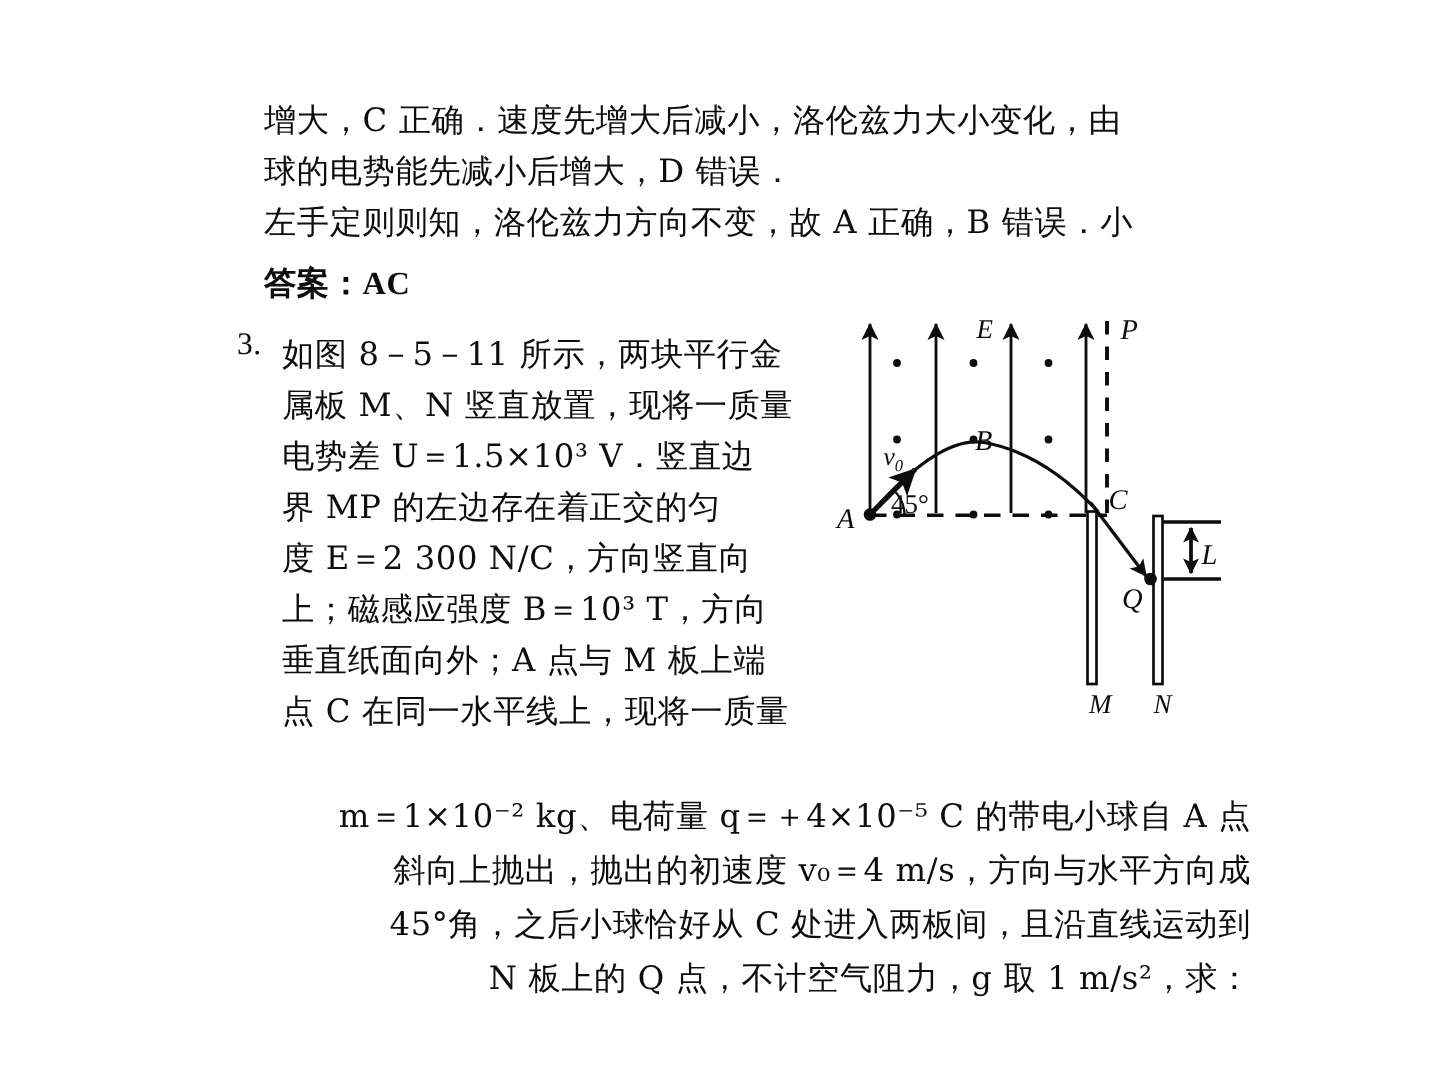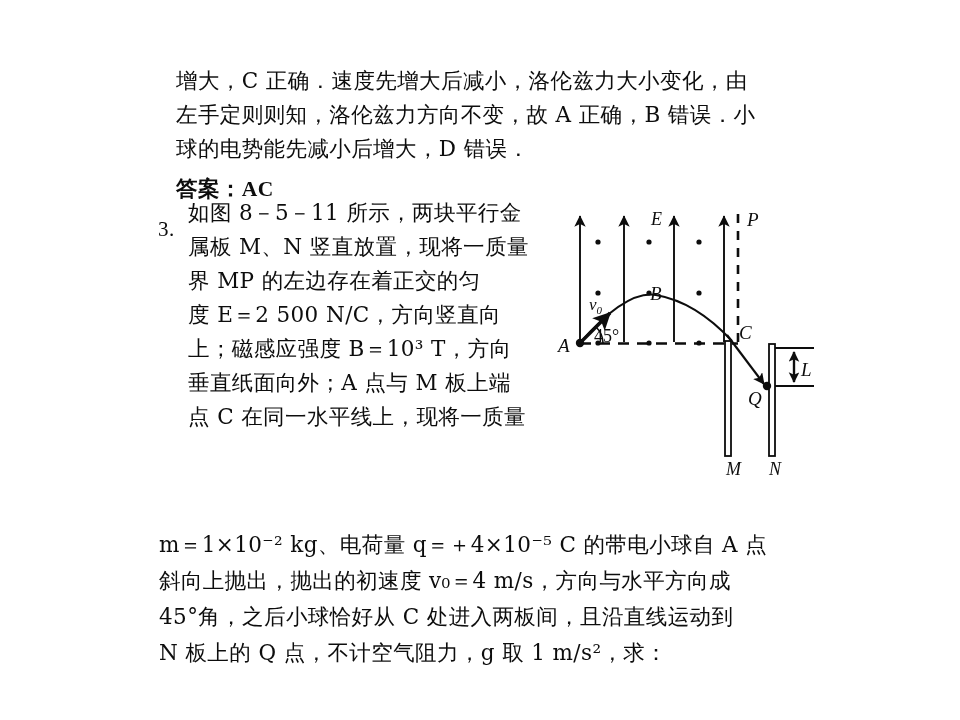--- a/index.html
+++ b/index.html
@@ -62,65 +62,67 @@
   
   #problem-number {
     left: 158px;
     top: 212px;
     font-size: 21px;
   }
 
   
   #problem-col-narrow {
     left: 188px;
-    top: 196px;
+    top: 220px;
     width: 360px;
   }
   #problem-col-narrow .line { display: block; height: 34px; }
 
   
   #problem-col-wide {
-    left: 159px;
+    left: 184px;
     top: 528px;
     width: 650px;
+    text-align: right;
   }
   #problem-col-wide .line { display: block; height: 36px; }
 
   
   #figure-block {
     position: absolute;
     left: 556px;
     top: 202px;
     width: 286px;
     height: 310px;
   }
   #figure-svg { display: block; }
 </style>
 </head>
 <body>
 
 <div class="page">
 
   <div class="txt cjk" id="solution-text">
     <span class="line">增大，C 正确．速度先增大后减小，洛伦兹力大小变化，由</span>
+    <span class="line">球的电势能先减小后增大，D 错误．</span>
     <span class="line">左手定则则知，洛伦兹力方向不变，故 A 正确，B 错误．小</span>
-    <span class="line">球的电势能先减小后增大，D 错误．</span>
   </div>
 
   <div class="txt" id="answer-line">
     <span class="ans-label cjk">答案：</span><span class="ans-value">AC</span>
   </div>
 
   <div class="txt" id="problem-number">3.</div>
 
   <div class="txt cjk" id="problem-col-narrow">
     <span class="line">如图 8－5－11 所示，两块平行金</span>
     <span class="line">属板 M、N 竖直放置，现将一质量</span>
+    <span class="line">电势差 U＝1.5×10³ V．竖直边</span>
     <span class="line">界 MP 的左边存在着正交的匀</span>
-    <span class="line">度 E＝2 500 N/C，方向竖直向</span>
+    <span class="line">度 E＝2 300 N/C，方向竖直向</span>
     <span class="line">上；磁感应强度 B＝10³ T，方向</span>
     <span class="line">垂直纸面向外；A 点与 M 板上端</span>
     <span class="line">点 C 在同一水平线上，现将一质量</span>
   </div>
 
   <div class="txt cjk" id="problem-col-wide">
     <span class="line">m＝1×10⁻² kg、电荷量 q＝＋4×10⁻⁵ C 的带电小球自 A 点</span>
     <span class="line">斜向上抛出，抛出的初速度 v₀＝4 m/s，方向与水平方向成</span>
     <span class="line">45°角，之后小球恰好从 C 处进入两板间，且沿直线运动到</span>
     <span class="line">N 板上的 Q 点，不计空气阻力，g 取 1 m/s²，求：</span>

